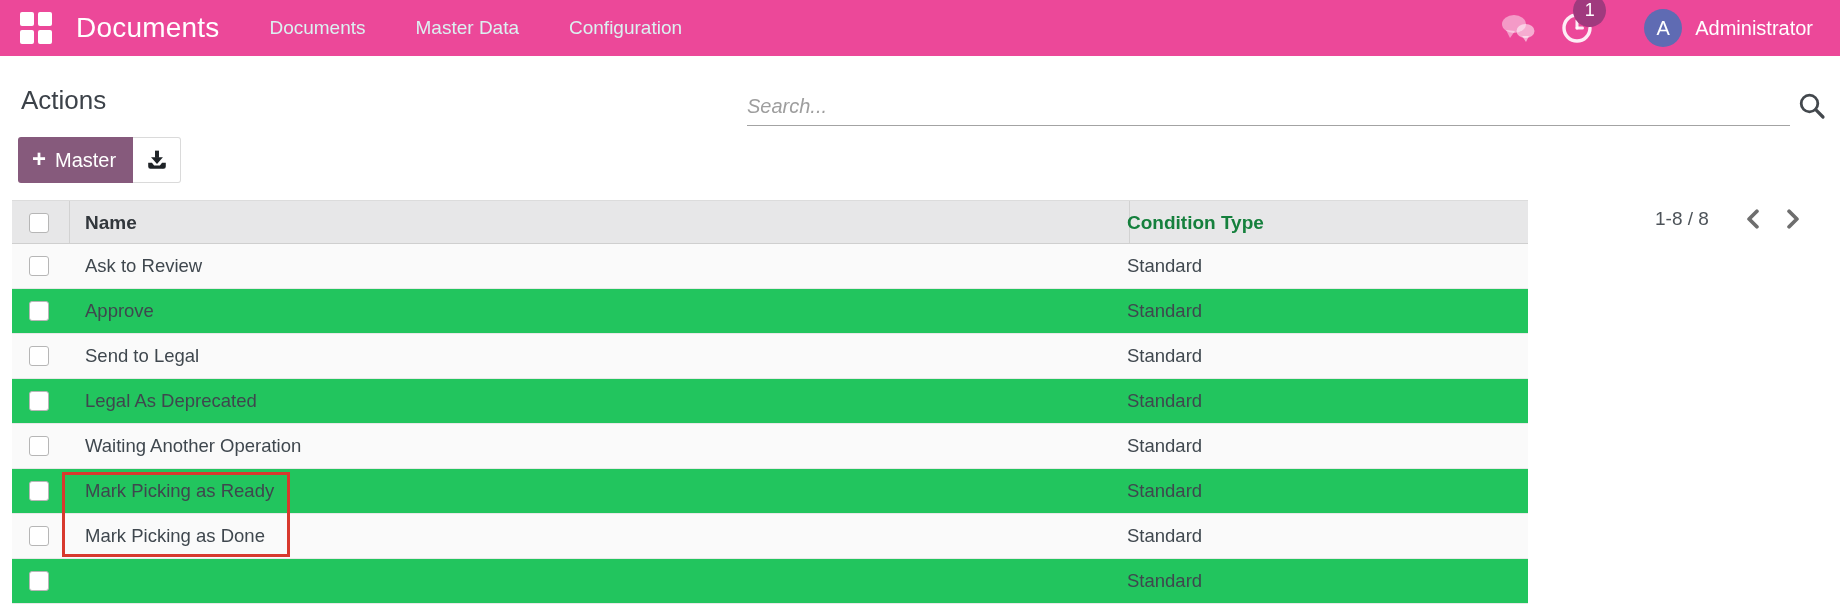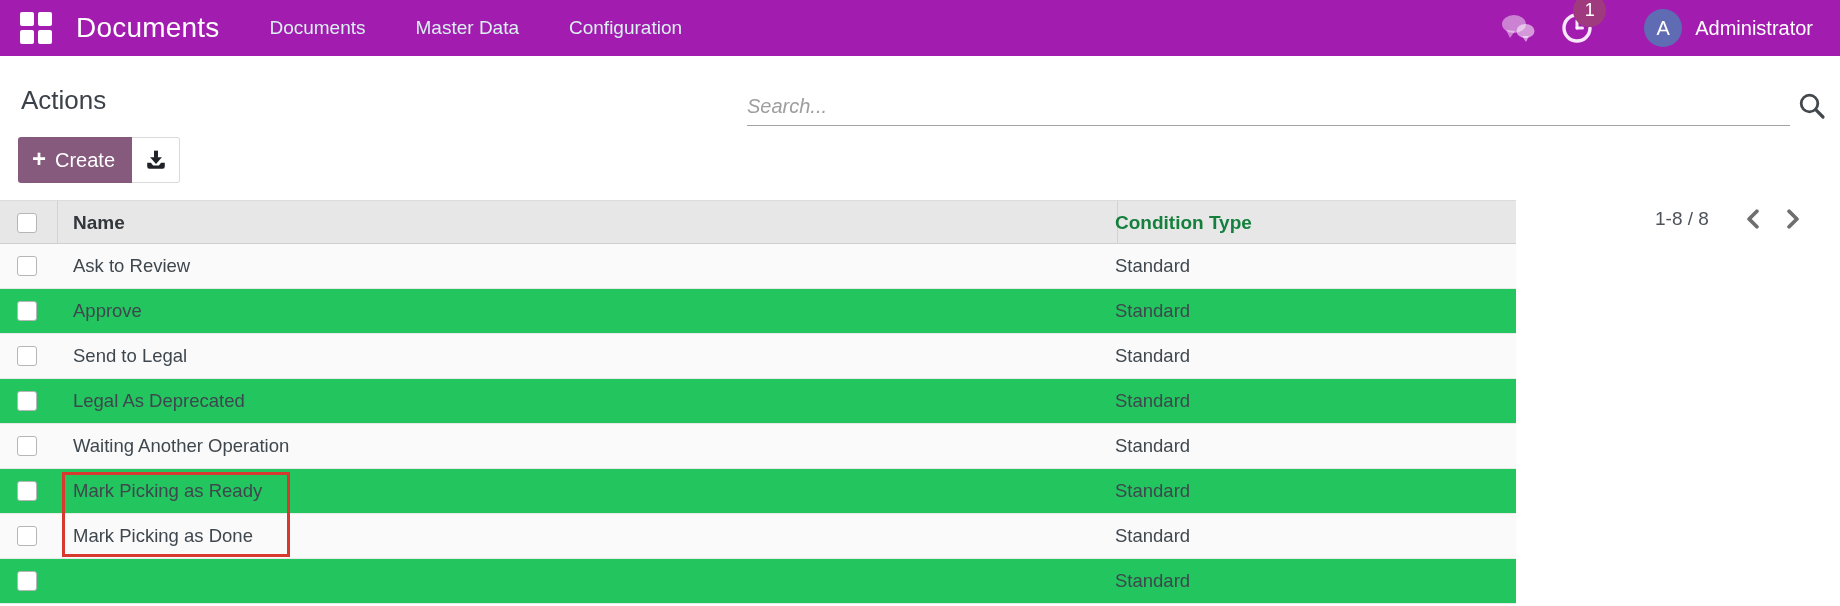--- a/index.html
+++ b/index.html
@@ -2,21 +2,21 @@
 <html><head>
 <meta charset="utf-8">
 <style>
   * { margin:0; padding:0; box-sizing:border-box; }
   html,body { width:1840px; height:606px; background:#fff; overflow:hidden;
               font-family:"Liberation Sans", sans-serif; }
   body { position:relative; }
 
   
   .navbar { position:absolute; top:0; left:0; width:1840px; height:56px;
-            background:#a21caf; display:flex; align-items:center; }
+            background:#ec4899; display:flex; align-items:center; }
   .apps-icon { margin-left:20px; width:32px; height:32px; display:grid;
                grid-template-columns:14px 14px; grid-template-rows:14px 14px; gap:4px; cursor:pointer; }
   .apps-icon span { background:#ffffff; border-radius:2px; }
   .brand { color:#ffffff; font-size:28px; font-weight:500; margin-left:24px; letter-spacing:0.2px; cursor:pointer; }
   .nav-links { display:flex; margin-left:50px; gap:50px; }
   .nav-link { color:#dcf1f1; font-size:19px; cursor:pointer; line-height:68px; }
   .nav-right { margin-left:auto; display:flex; align-items:center; margin-right:10px; }
   .icon-btn { cursor:pointer; display:flex; align-items:center; }
   .chat-btn { margin-right:24px; }
   .activity-wrap { position:relative; margin-right:50px; }
@@ -52,21 +52,21 @@
   .filter-item { display:flex; align-items:center; gap:9px; font-size:19px; color:#2e3338;
                  cursor:pointer; margin-right:35px; white-space:nowrap; }
   .filter-item .glyph { font-size:19px; }
   .filter-item .glyph.bars { font-size:23px; line-height:1; padding-bottom:2px; }
 
   .pager { position:absolute; left:1655px; top:140px; display:flex; align-items:center; }
   .pager-range { font-size:19px; color:#4d5359; cursor:pointer; margin-right:36px; }
   .pager-btn { cursor:pointer; display:flex; align-items:center; margin-right:24px; }
 
   
-  .table { position:absolute; top:200px; left:0; width:1516px; }
+  .table { position:absolute; top:200px; left:12px; width:1516px; }
   .thead { position:relative; height:44px; background:#e7e7e8;
            border-top:1px solid #dcdcdc; border-bottom:1px solid #cfcfcf; }
   .vdiv { position:absolute; top:0; bottom:0; width:1px; background:#d2d2d2; }
   .vdiv.v1 { left:57px; } .vdiv.v2 { left:1117px; }
   .h-name { position:absolute; left:73px; line-height:43px; font-size:19px; font-weight:700;
             color:#32373c; cursor:pointer; }
   .h-cond { position:absolute; left:1115px; line-height:43px; font-size:19px; font-weight:700;
             color:#15803d; cursor:pointer; }
   .row { position:relative; height:45px; background:#22c55e; border-bottom:1px solid #e8e8e8; cursor:pointer; }
   .row.alt { background:#fafafa; }
@@ -121,21 +121,21 @@
     <div class="username">Administrator</div>
   </div>
 </div>
 
 <div class="control">
   <div class="page-title">Actions</div>
 
   <div class="btn-group">
     <button class="btn-create">
       <span class="plus">+</span>
-      <span>Create</span>
+      <span>Master</span>
     </button>
     <button class="btn-export">
       <span>
         <svg width="22" height="22" viewBox="0 0 20 20">
           <rect x="8.2" y="1.5" width="3.6" height="6.5" fill="#1f2327"></rect>
           <polygon points="4.6,7.5 15.4,7.5 10,13.6" fill="#1f2327"></polygon>
           <path d="M2 12.5 v3.5 a2 2 0 0 0 2 2 h12 a2 2 0 0 0 2 -2 v-3.5 h-3.4 l-2 2.4 h-5.2 l-2 -2.4 z" fill="#1f2327"></path>
           <circle cx="15" cy="16" r="1.5" fill="#1f2327"></circle>
         </svg>
       </span>

